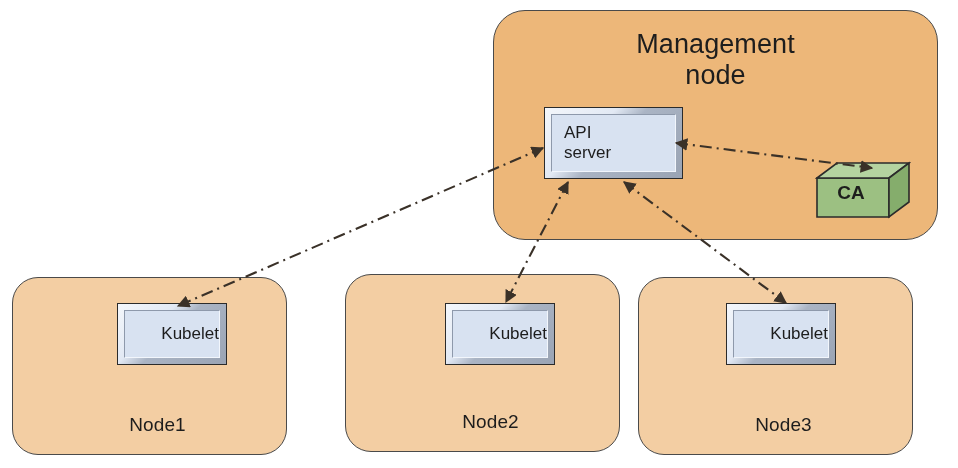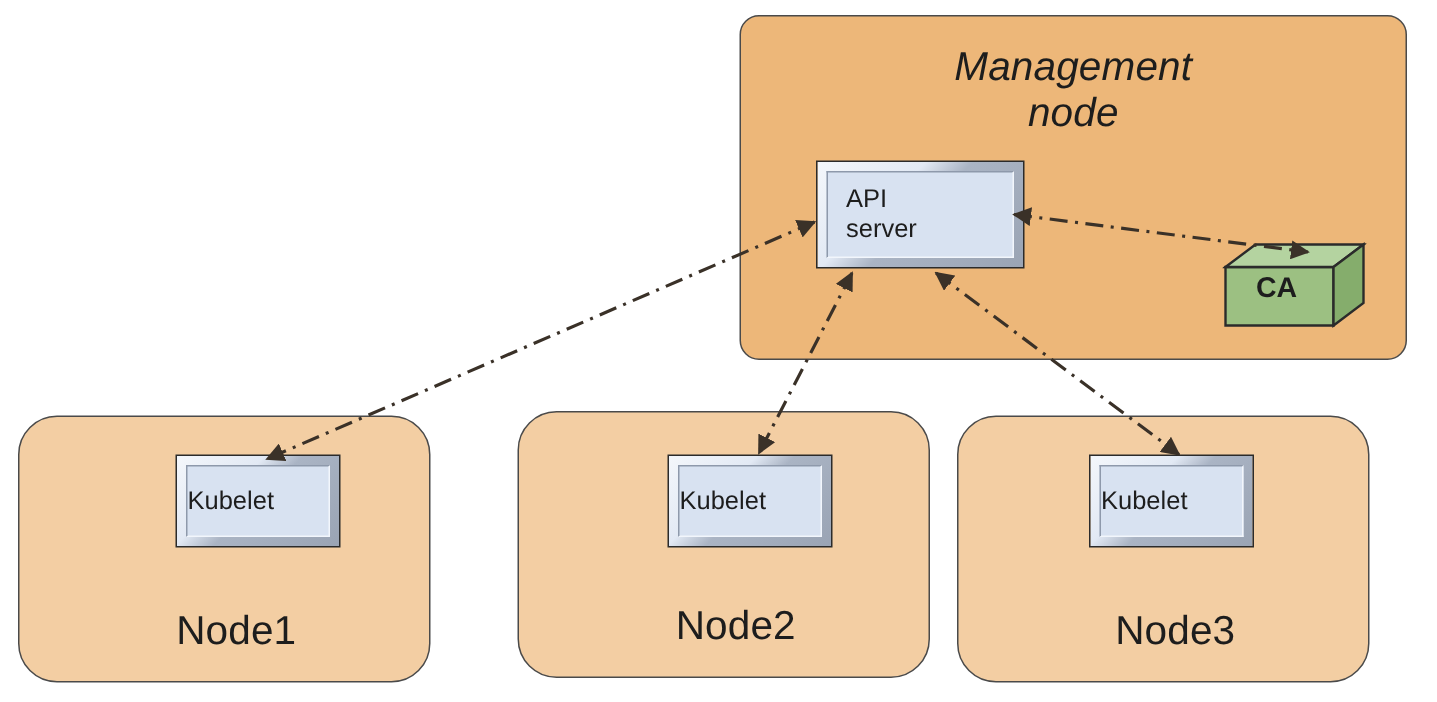--- a/index.html
+++ b/index.html
@@ -31,22 +31,21 @@
   
   .group {
     position: absolute;
     box-sizing: border-box;
     border: 1.6px solid #4a4a4a;
     border-radius: 26px;
     z-index: 1;
   }
   .group.mgmt {
     background: #edb779;
-    border-radius: 13px;
-    font-style: italic;
+    border-radius: 32px;
   }
   .group.node {
     background: #f3cea3;
   }
   .group-title {
     position: absolute;
     left: 0;
     right: 0;
     text-align: center;
     color: #1d1d1d;
@@ -54,21 +53,21 @@
     line-height: 1.15;
     letter-spacing: 0.1px;
     white-space: pre-line;
   }
   .mgmt .group-title {
     top: 18px;
     font-size: 27px;
   }
   .node .group-title {
     bottom: 18px;
-    font-size: 27px;
+    font-size: 19px;
     margin-left: 16px;
   }
 
   
   .bevel {
     position: absolute;
     box-sizing: border-box;
     background:
       linear-gradient(135deg, #f4f7fb 0%, #e2e9f4 35%, #aab4c4 50%, #9aa4b4 100%);
     border: 1.5px solid #2b2b2b;
@@ -80,21 +79,21 @@
     width: 100%;
     height: 100%;
     box-sizing: border-box;
     background: #d8e2f1;
     border-top: 1.2px solid #8e99ab;
     border-left: 1.2px solid #8e99ab;
     border-right: 1.2px solid #f2f6fc;
     border-bottom: 1.2px solid #f2f6fc;
     display: flex;
     align-items: center;
-    justify-content: flex-start;
+    justify-content: flex-end;
   }
   .bevel-label {
     color: #1d1d1d;
     font-size: 17px;
     line-height: 1.18;
     text-align: center;
     white-space: pre-line;
   }
   
   .bevel.api .bevel-inner {

